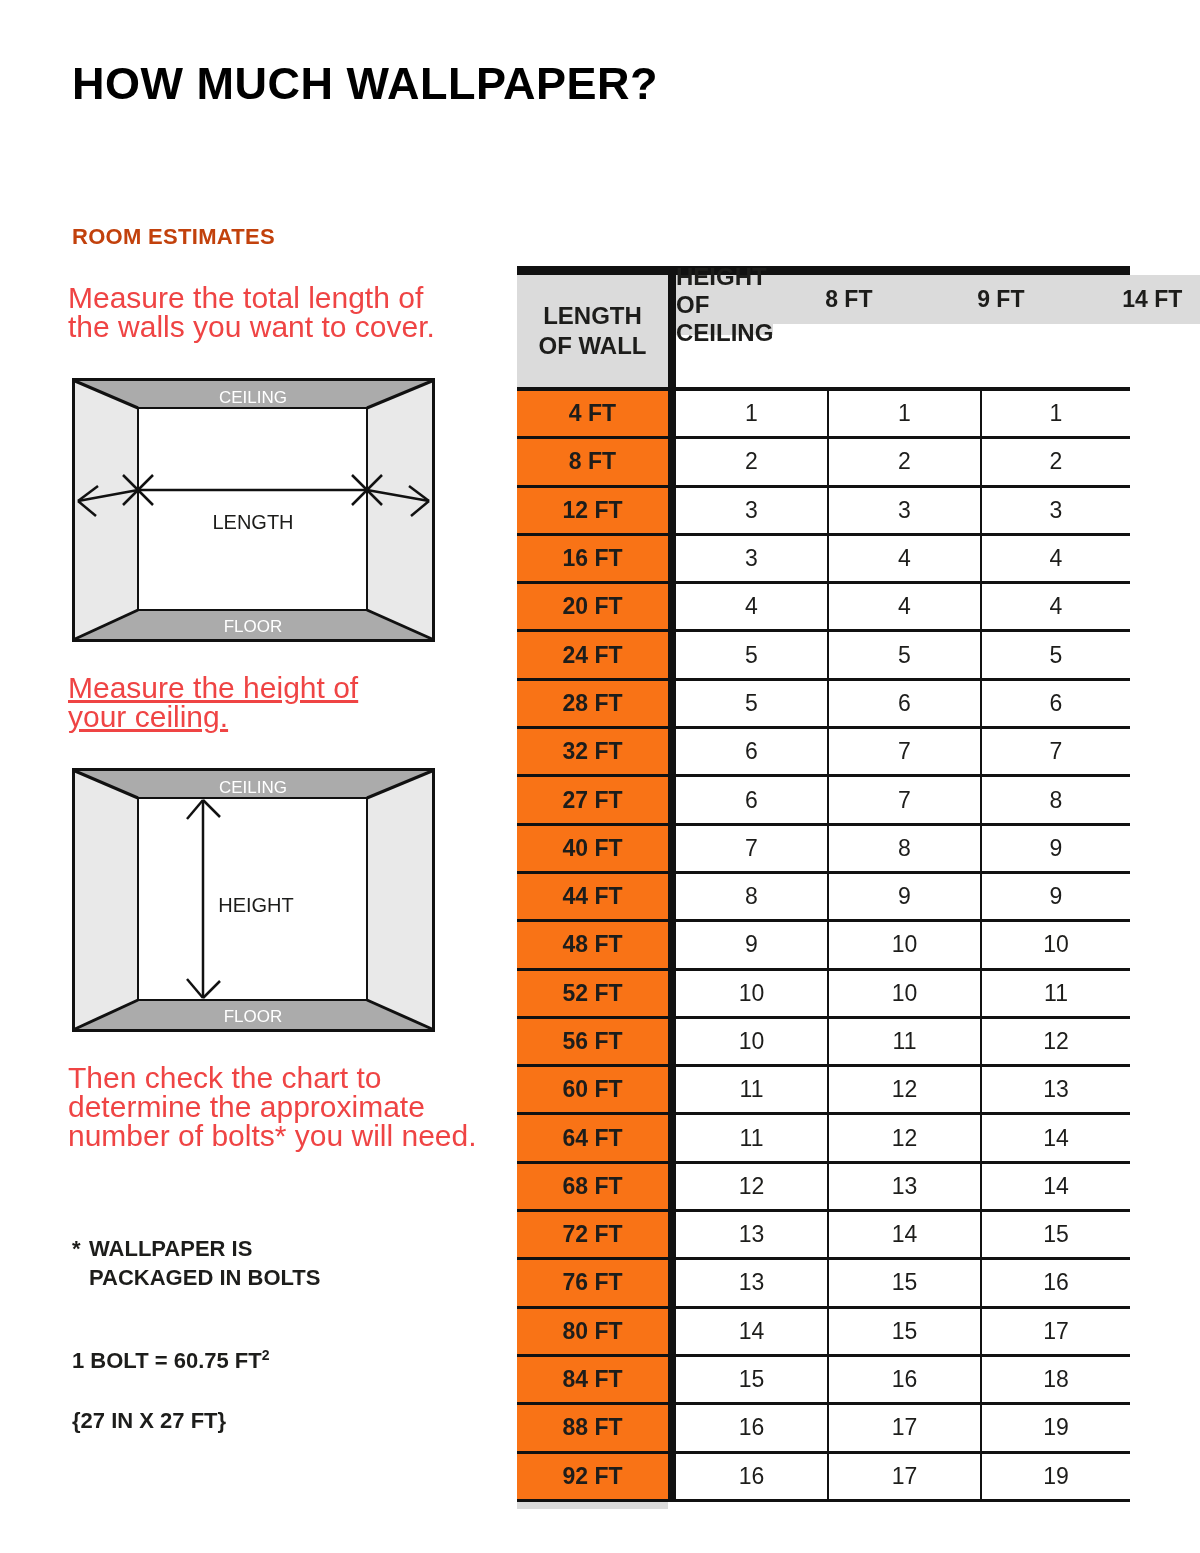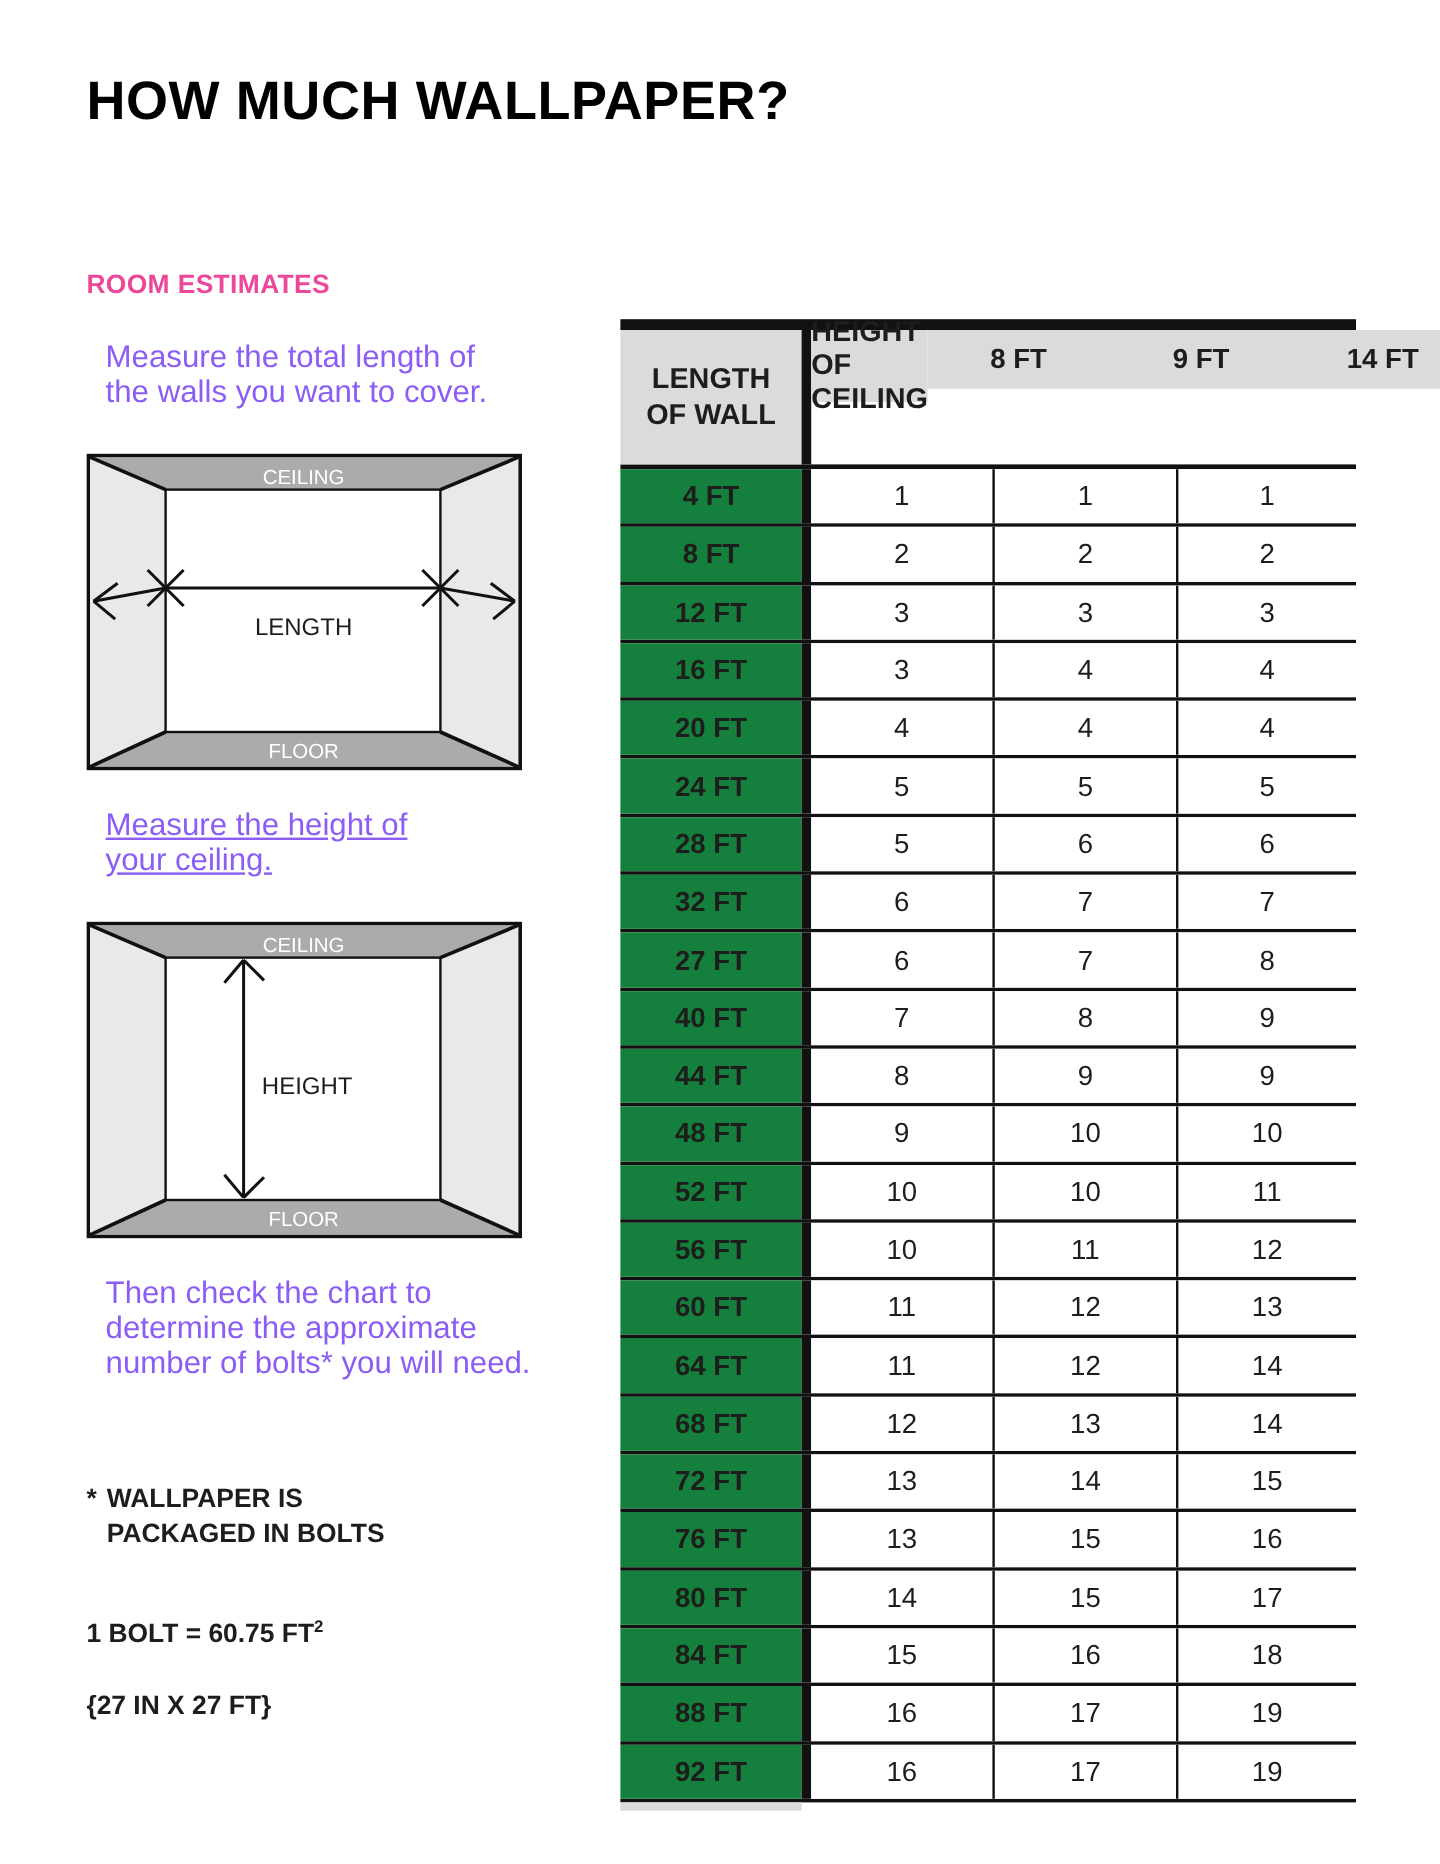--- a/index.html
+++ b/index.html
@@ -1,25 +1,25 @@
 <!DOCTYPE html>
 <html><head>
 <meta charset="utf-8">
 <style>
   html,body{margin:0;padding:0;background:#fff;}
   .page{position:relative;width:1200px;height:1553px;background:#ffffff;overflow:hidden;
         font-family:"Liberation Sans", sans-serif;color:#1d1d1b;}
   .abs{position:absolute;}
 
   .title{left:72px;top:58px;font-size:45px;font-weight:bold;color:#000000;letter-spacing:0.5px;}
-  .section-heading{font-size:22px;font-weight:bold;color:#ec4899;letter-spacing:0.3px;}
+  .section-heading{font-size:22px;font-weight:bold;color:#c2410c;letter-spacing:0.3px;}
   .lefthead{left:72px;top:224px;}
   .tablehead{left:517px;top:224px;width:613px;text-align:center;}
 
-  .para{left:88px;font-size:26px;line-height:29px;white-space:pre-line;color:#8b5cf6;}
+  .para{left:68px;font-size:30px;line-height:29px;white-space:pre-line;color:#ef4444;}
   .p1{top:283px;}
   .p2{top:673px;text-decoration:underline;}
   .p3{top:1063px;}
 
   .footnote{left:72px;top:1234px;display:flex;font-size:22px;line-height:29px;font-weight:bold;}
   .footnote .marker{width:17px;}
   .footnote .ftext{white-space:pre-line;}
 
   .boltinfo{left:72px;top:1310px;font-size:22px;line-height:30px;font-weight:bold;white-space:pre-line;}
   .boltinfo sup{font-size:14px;}
@@ -37,21 +37,21 @@
   .t-vbar{background:#111111;}
   .t-colarea{display:flex;flex-direction:row;}
   .t-colgroup{height:60px;background:#dbdbdb;display:flex;align-items:center;justify-content:center;
               font-size:24px;font-weight:bold;}
   .t-hline{height:3px;background:#111111;}
   .t-subs{height:49px;background:#dbdbdb;display:grid;grid-template-columns:151px 153px 150px;}
   .t-sub{display:flex;align-items:center;justify-content:center;font-size:23px;font-weight:bold;}
   .t-headline{height:4px;background:#111111;}
   .t-row{display:grid;grid-template-columns:151px 8px 151px 153px 150px;height:48.3px;
          border-bottom:3px solid #111111;box-sizing:border-box;}
-  .t-label{background:#15803d;display:flex;align-items:center;justify-content:center;
+  .t-label{background:#f97316;display:flex;align-items:center;justify-content:center;
            font-size:23px;font-weight:bold;}
   .t-bar{background:#111111;}
   .t-cell{background:#ffffff;display:flex;align-items:center;justify-content:center;font-size:23px;}
   .t-cell.sep{border-left:2px solid #111111;}
   .t-shadow{width:151px;height:7px;background:#dbdbdb;}
 </style>
 </head>
 <body>
 
 <div class="page">

